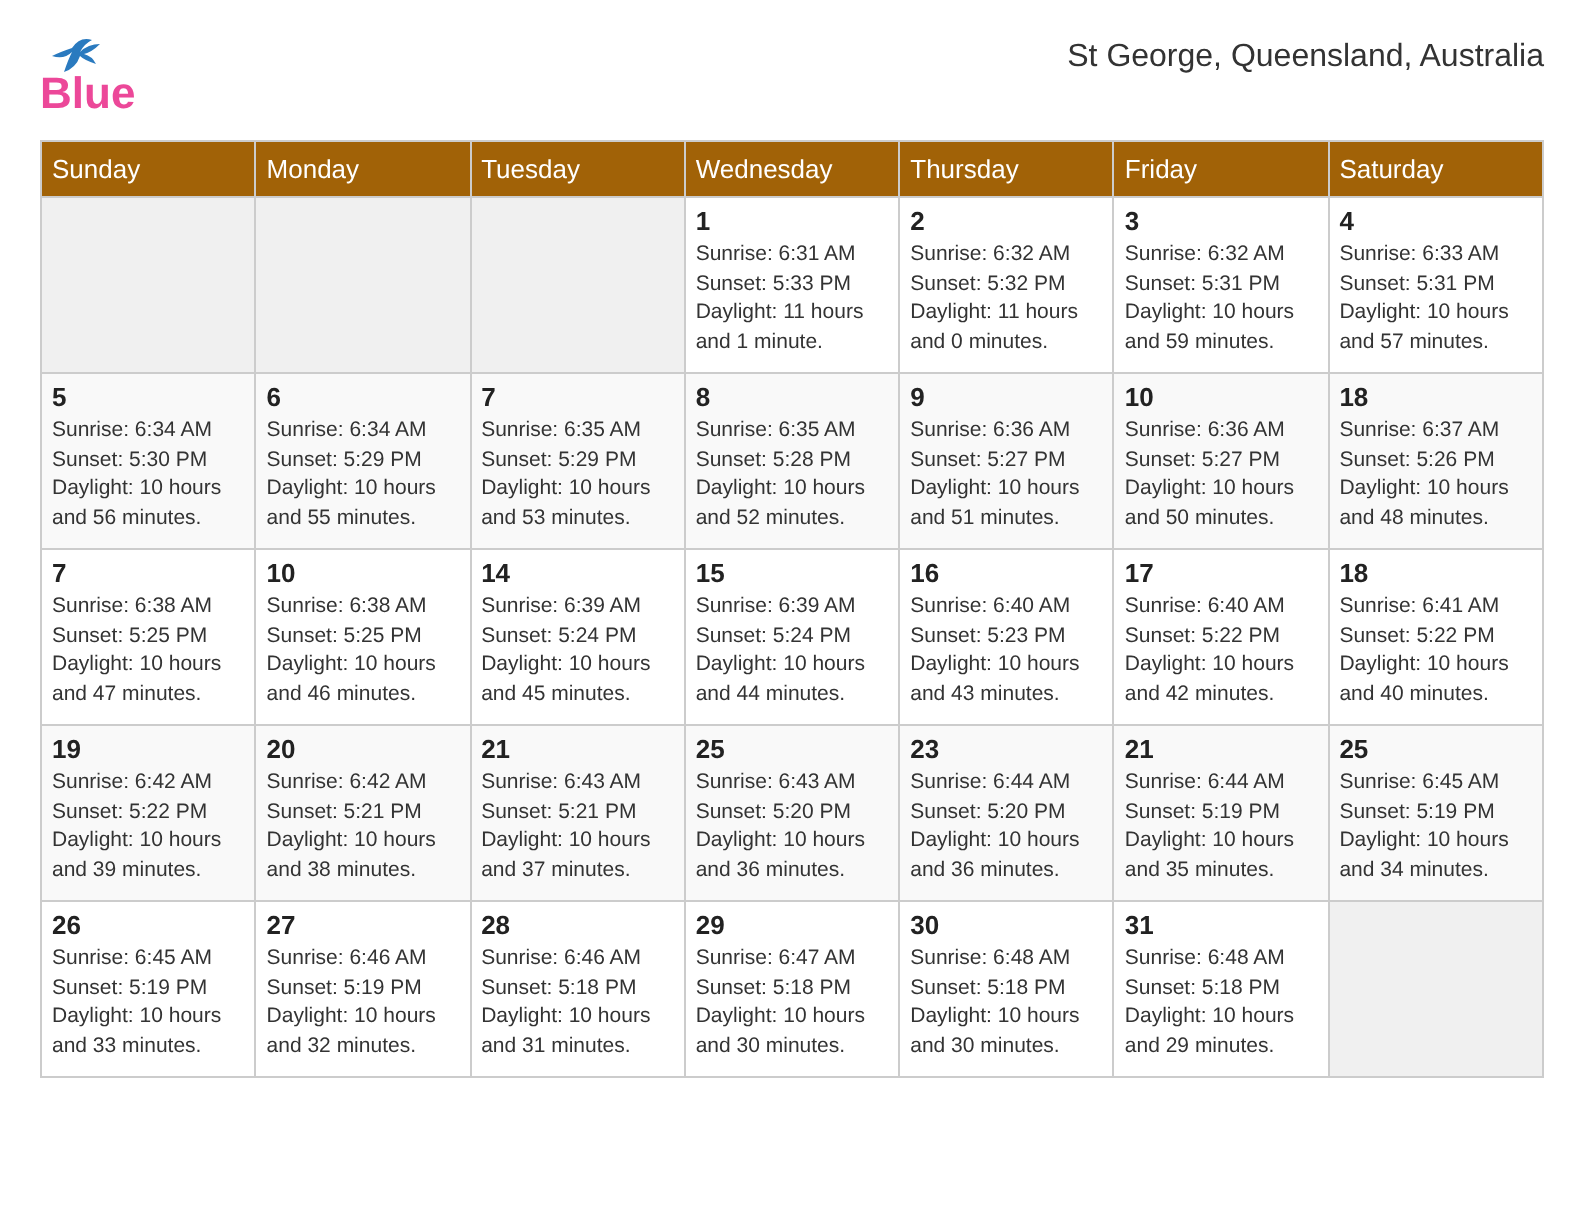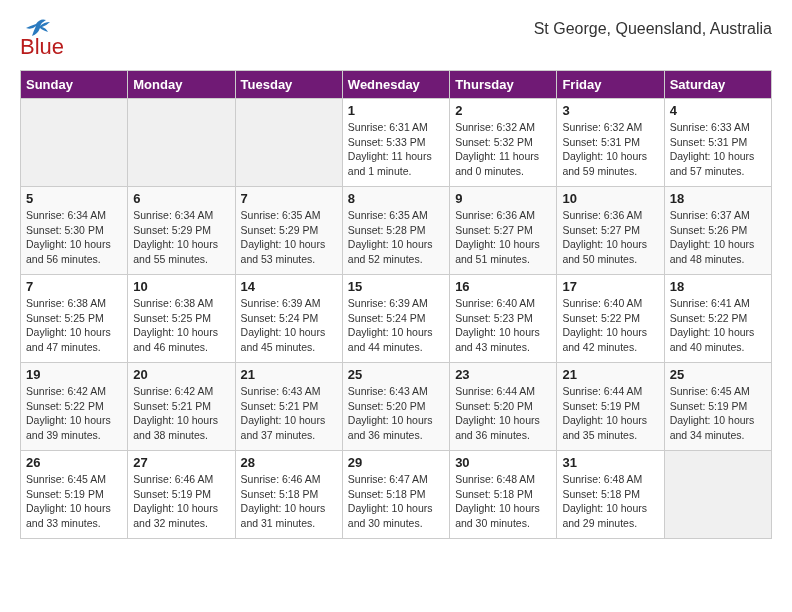--- a/index.html
+++ b/index.html
@@ -32,26 +32,26 @@
     .location-title {
       font-size: 16px;
       color: #333;
     }
     table {
       width: 100%;
       border-collapse: collapse;
       table-layout: fixed;
     }
     th {
-      background-color: #701a75;
+      background-color: #a16207;
       color: white;
       text-align: left;
       padding: 6px 5px;
       font-size: 13px;
-      font-weight: bold;
+      font-weight: normal;
       border: 1px solid #ccc;
     }
     td {
       border: 1px solid #ccc;
       vertical-align: top;
       padding: 4px 5px;
       font-size: 11px;
       color: #222;
       height: 88px;
       background: #fff;
@@ -84,21 +84,21 @@
 </head>
 <body>
 
 <div class="header">
   <div class="logo">
     <div style="display:flex; align-items:center; gap:2px;">
       <svg width="28" height="22" viewBox="0 0 28 22" style="margin-left:2px; margin-top:-4px;">
         <path d="M14 8 Q18 2 24 4 Q20 6 18 10 Q22 6 28 6 Q24 10 20 11 Q24 12 26 16 Q20 14 18 12 Q16 18 10 20 Q12 14 14 10 Q10 14 4 12 Q8 10 14 8Z" fill="#2a7abf"></path>
       </svg>
     </div>
-    <span style="font-size:22px; font-weight:normal; color:#b91c1c; margin-top:-4px;">Blue</span>
+    <span style="font-size:22px; font-weight:bold; color:#ec4899; margin-top:-4px;">Blue</span>
   </div>
   <div class="title-block">
     <div class="location-title">St George, Queensland, Australia</div>
   </div>
 </div>
 
 <table>
   <thead>
     <tr>
     <th>Sunday</th>

